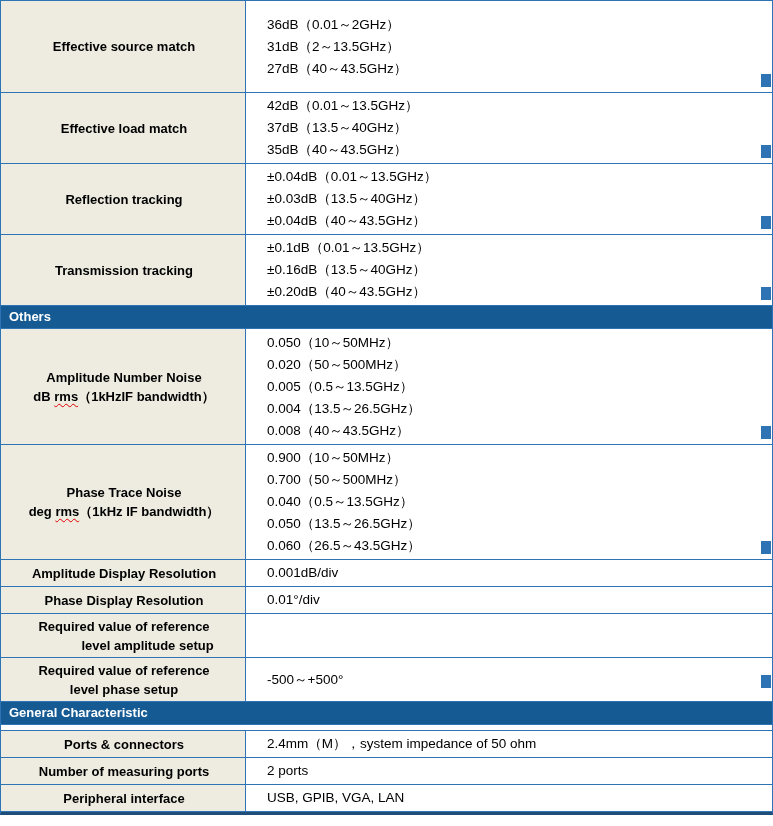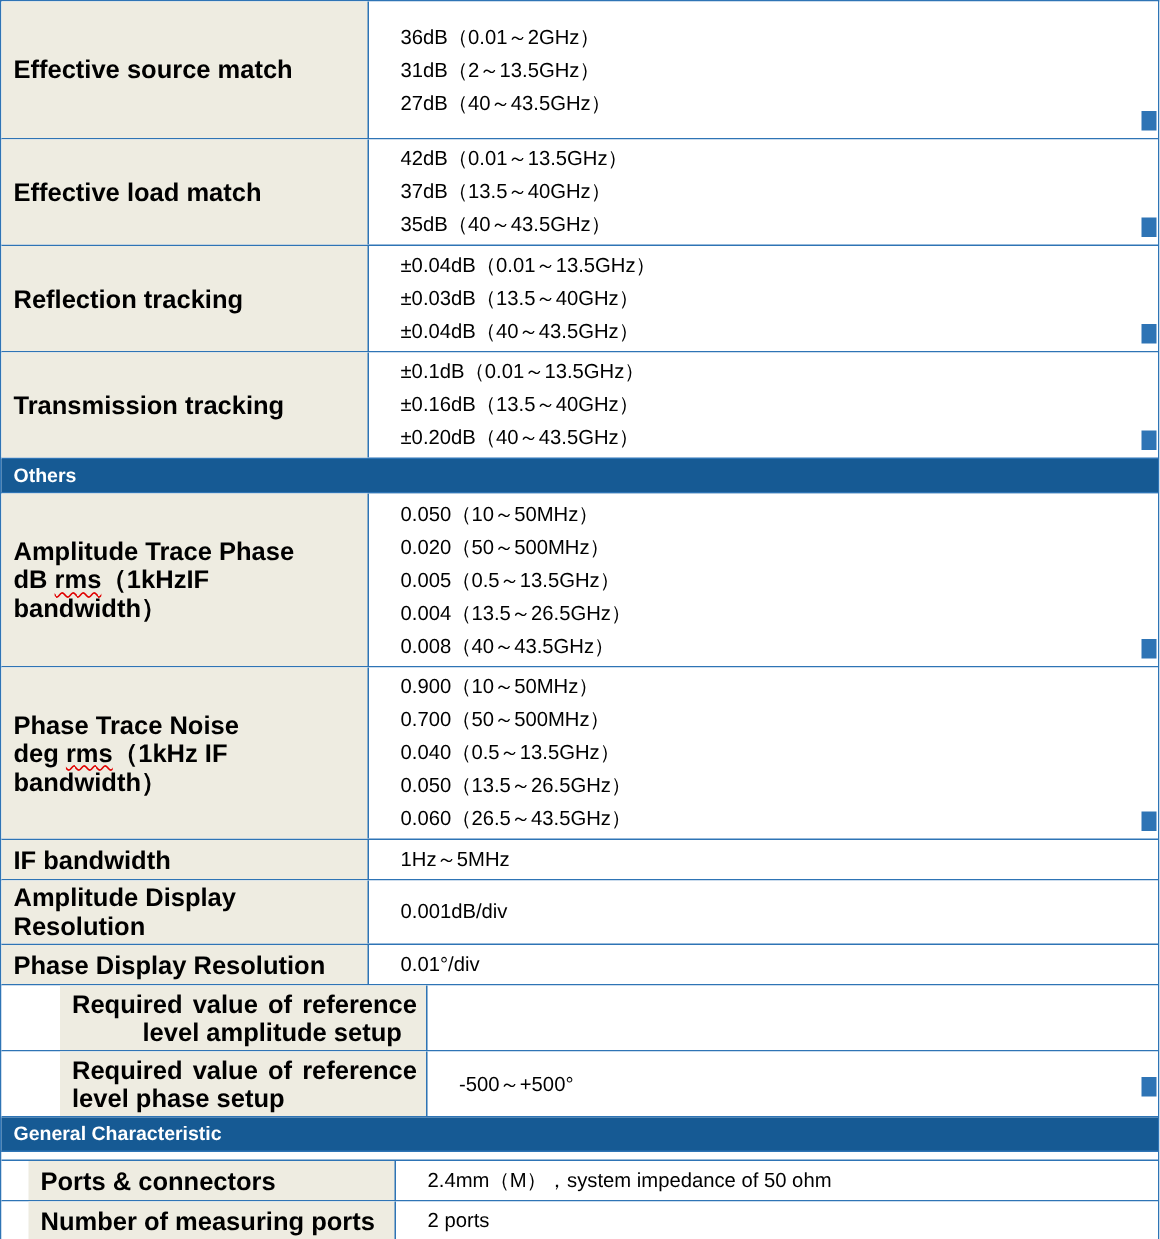--- a/index.html
+++ b/index.html
@@ -26,22 +26,23 @@
   .label-cell {
     width: 245px;
     flex: 0 0 245px;
     background: #EEECE1;
     border-right: 1px solid #2E74B5;
     display: flex;
     flex-direction: column;
     justify-content: center;
     padding: 2px 6px 2px 8px;
     font-weight: bold;
-    font-size: 17px;
+    font-size: 13px;
     line-height: 19px;
+    align-items: center;
   }
   .value-cell {
     flex: 1;
     position: relative;
     display: flex;
     flex-direction: column;
     justify-content: center;
     padding: 2px 14px 2px 21px;
     font-size: 13.5px;
   }
@@ -73,22 +74,22 @@
     text-underline-offset: 2px;
     margin-top: 35px;
   }
   .justify { text-align: justify; text-align-last: justify; }
   .indent { padding-left: 7px; margin-left: 40px; }
   .h92  { min-height: 92px; }
   .h69  { min-height: 69px; }
   .h116 { min-height: 116px; }
   .h115 { min-height: 115px; }
   .h22  { min-height: 22px; }
-  .h44  { min-height: 44px; padding-left: 39px; }
-  .h23  { min-height: 23px; padding-left: 18px; }
+  .h44  { min-height: 44px; }
+  .h23  { min-height: 23px; }
 </style>
 </head>
 <body>
 
 <div class="spec-table">
 
   <div class="row h92">
     <div class="label-cell">
       <span>Effective source match</span>
     </div>
@@ -133,21 +134,21 @@
       <div class="vline">±0.16dB（13.5～40GHz）</div>
       <div class="vline">±0.20dB（40～43.5GHz）</div>
       <span class="edge-mark"></span>
     </div>
   </div>
 
   <div class="section-header">Others</div>
 
   <div class="row h116">
     <div class="label-cell">
-      <div>Amplitude Trace Phase</div>
+      <div>Amplitude Number Noise</div>
       <div><span>dB </span><span class="misspell">rms</span><span>（1kHzIF bandwidth）</span></div>
     </div>
     <div class="value-cell">
       <div class="vline">0.050（10～50MHz）</div>
       <div class="vline">0.020（50～500MHz）</div>
       <div class="vline">0.005（0.5～13.5GHz）</div>
       <div class="vline">0.004（13.5～26.5GHz）</div>
       <div class="vline">0.008（40～43.5GHz）</div>
       <span class="edge-mark"></span>
     </div>
@@ -161,28 +162,20 @@
     <div class="value-cell">
       <div class="vline">0.900（10～50MHz）</div>
       <div class="vline">0.700（50～500MHz）</div>
       <div class="vline">0.040（0.5～13.5GHz）</div>
       <div class="vline">0.050（13.5～26.5GHz）</div>
       <div class="vline">0.060（26.5～43.5GHz）</div>
       <span class="edge-mark"></span>
     </div>
   </div>
 
-  <div class="row h22">
-    <div class="label-cell">
-      <span>IF bandwidth</span>
-    </div>
-    <div class="value-cell">
-      <div class="vline">1Hz～5MHz</div>
-    </div>
-  </div>
 
   <div class="row h22">
     <div class="label-cell">
       <span>Amplitude Display Resolution</span>
     </div>
     <div class="value-cell">
       <div class="vline">0.001dB/div</div>
     </div>
   </div>
 

